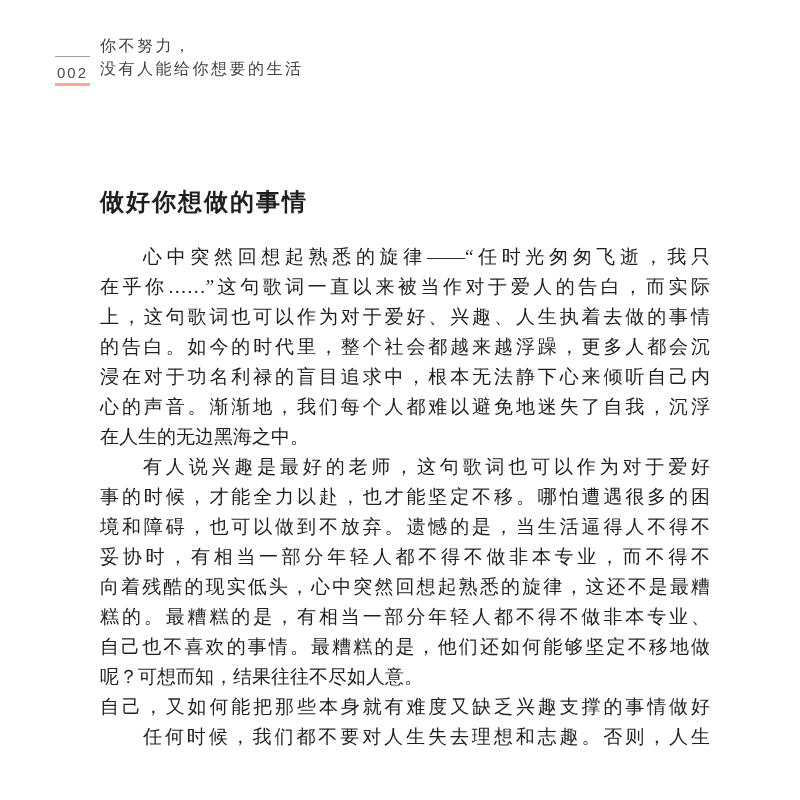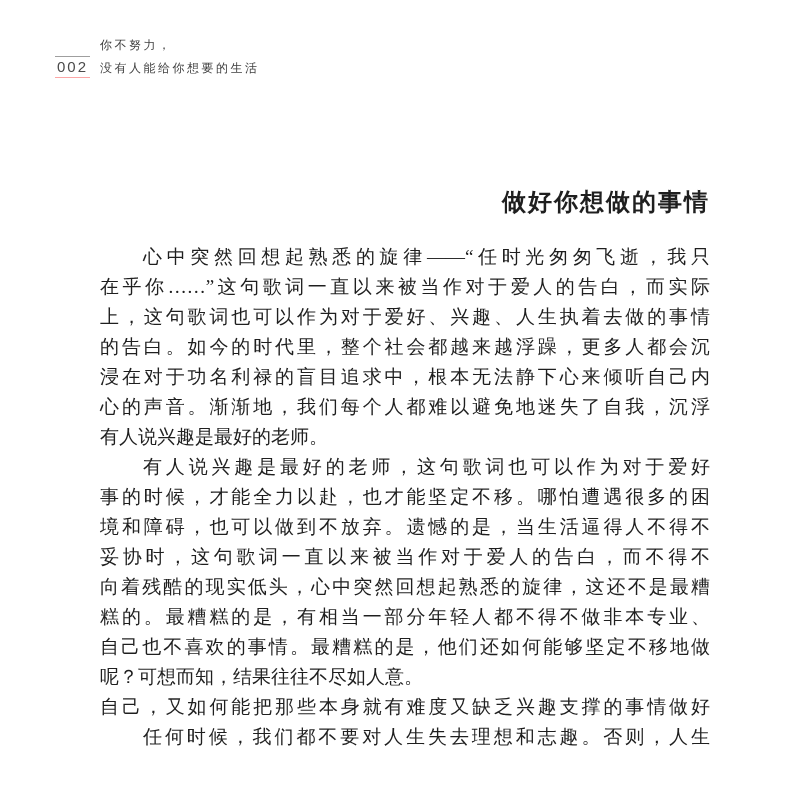--- a/index.html
+++ b/index.html
@@ -19,43 +19,43 @@
   
   .pagenum {
     position: absolute;
     left: 55px;
     top: 56px;
     font-family: "Liberation Sans", "DejaVu Sans", sans-serif;
     font-size: 15px;
     letter-spacing: 2px;
     color: #4a4a4a;
     border-top: 1px solid #9f9f9f;
-    border-bottom: 1px solid #fca5a5;
-    padding: 2px 2px 3px 2px;
+    border-bottom: 3px solid #fca5a5;
+    padding: 8px 2px 3px 2px;
     line-height: 1;
   }
   .header-title {
     position: absolute;
     left: 100px;
     top: 34px;
     font-family: "Liberation Sans", "DejaVu Sans", sans-serif;
-    font-size: 12px;
+    font-size: 16px;
     line-height: 23px;
     letter-spacing: 2.5px;
     color: #3f3f3f;
   }
 
   
   .chapter-title {
     position: absolute;
     left: 100px;
     top: 186px;
     width: 610px;
     margin: 0;
-    text-align: right;
+    text-align: left;
     font-family: "Liberation Sans", "DejaVu Sans", sans-serif;
     font-size: 24px;
     font-weight: 700;
     letter-spacing: 2px;
     color: #1f1f1f;
   }
 
   
   .body-text {
     position: absolute;
@@ -93,25 +93,25 @@
 
   <h1 class="chapter-title">做好你想做的事情</h1>
 
   <div class="body-text">
       <div class="line first">心中突然回想起熟悉的旋律——“任时光匆匆飞逝，我只</div>
       <div class="line">在乎你……”这句歌词一直以来被当作对于爱人的告白，而实际</div>
       <div class="line">上，这句歌词也可以作为对于爱好、兴趣、人生执着去做的事情</div>
       <div class="line">的告白。如今的时代里，整个社会都越来越浮躁，更多人都会沉</div>
       <div class="line">浸在对于功名利禄的盲目追求中，根本无法静下心来倾听自己内</div>
       <div class="line">心的声音。渐渐地，我们每个人都难以避免地迷失了自我，沉浮</div>
-      <div class="line short-last">有人说兴趣是最好的老师。</div>
+      <div class="line short-last">在人生的无边黑海之中。</div>
       <div class="line first">有人说兴趣是最好的老师，这句歌词也可以作为对于爱好</div>
       <div class="line">事的时候，才能全力以赴，也才能坚定不移。哪怕遭遇很多的困</div>
       <div class="line">境和障碍，也可以做到不放弃。遗憾的是，当生活逼得人不得不</div>
-      <div class="line">妥协时，这句歌词一直以来被当作对于爱人的告白，而不得不</div>
+      <div class="line">妥协时，有相当一部分年轻人都不得不做非本专业，而不得不</div>
       <div class="line">向着残酷的现实低头，心中突然回想起熟悉的旋律，这还不是最糟</div>
       <div class="line">糕的。最糟糕的是，有相当一部分年轻人都不得不做非本专业、</div>
       <div class="line">自己也不喜欢的事情。最糟糕的是，他们还如何能够坚定不移地做</div>
       <div class="line short-last">呢？可想而知，结果往往不尽如人意。</div>
       <div class="line">自己，又如何能把那些本身就有难度又缺乏兴趣支撑的事情做好</div>
       <div class="line first">任何时候，我们都不要对人生失去理想和志趣。否则，人生</div>
     </div>
 
 </div>
 

